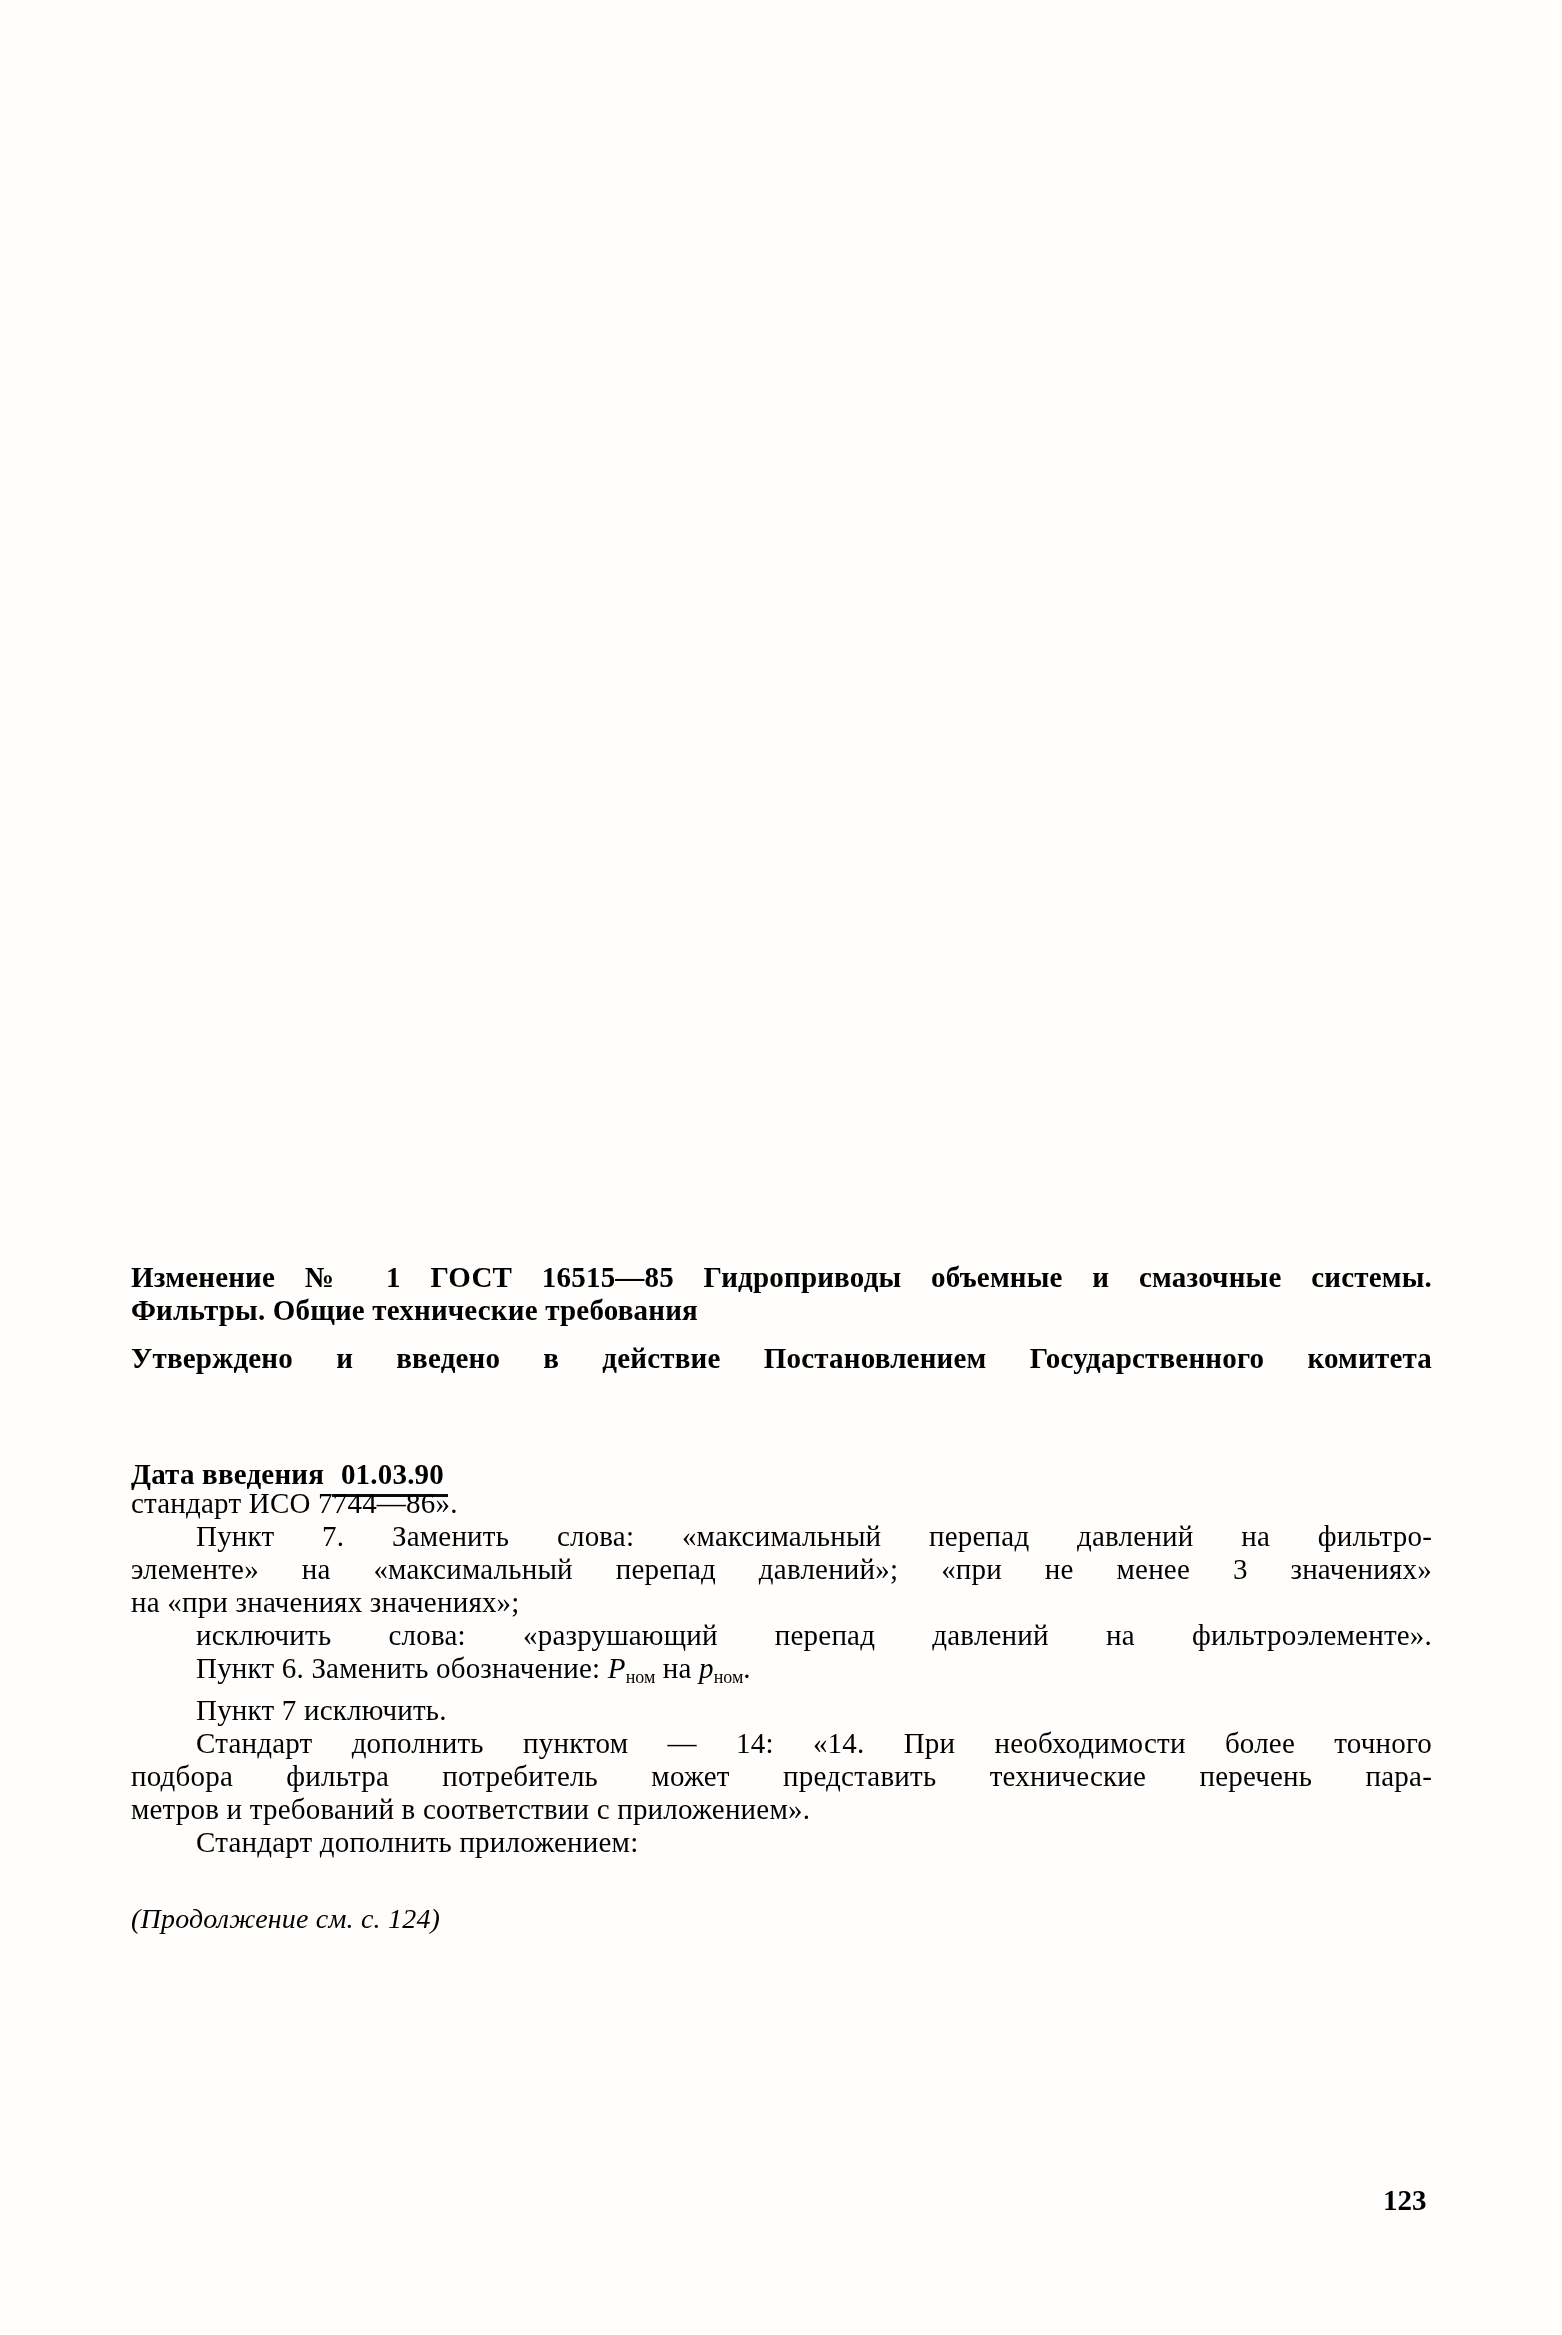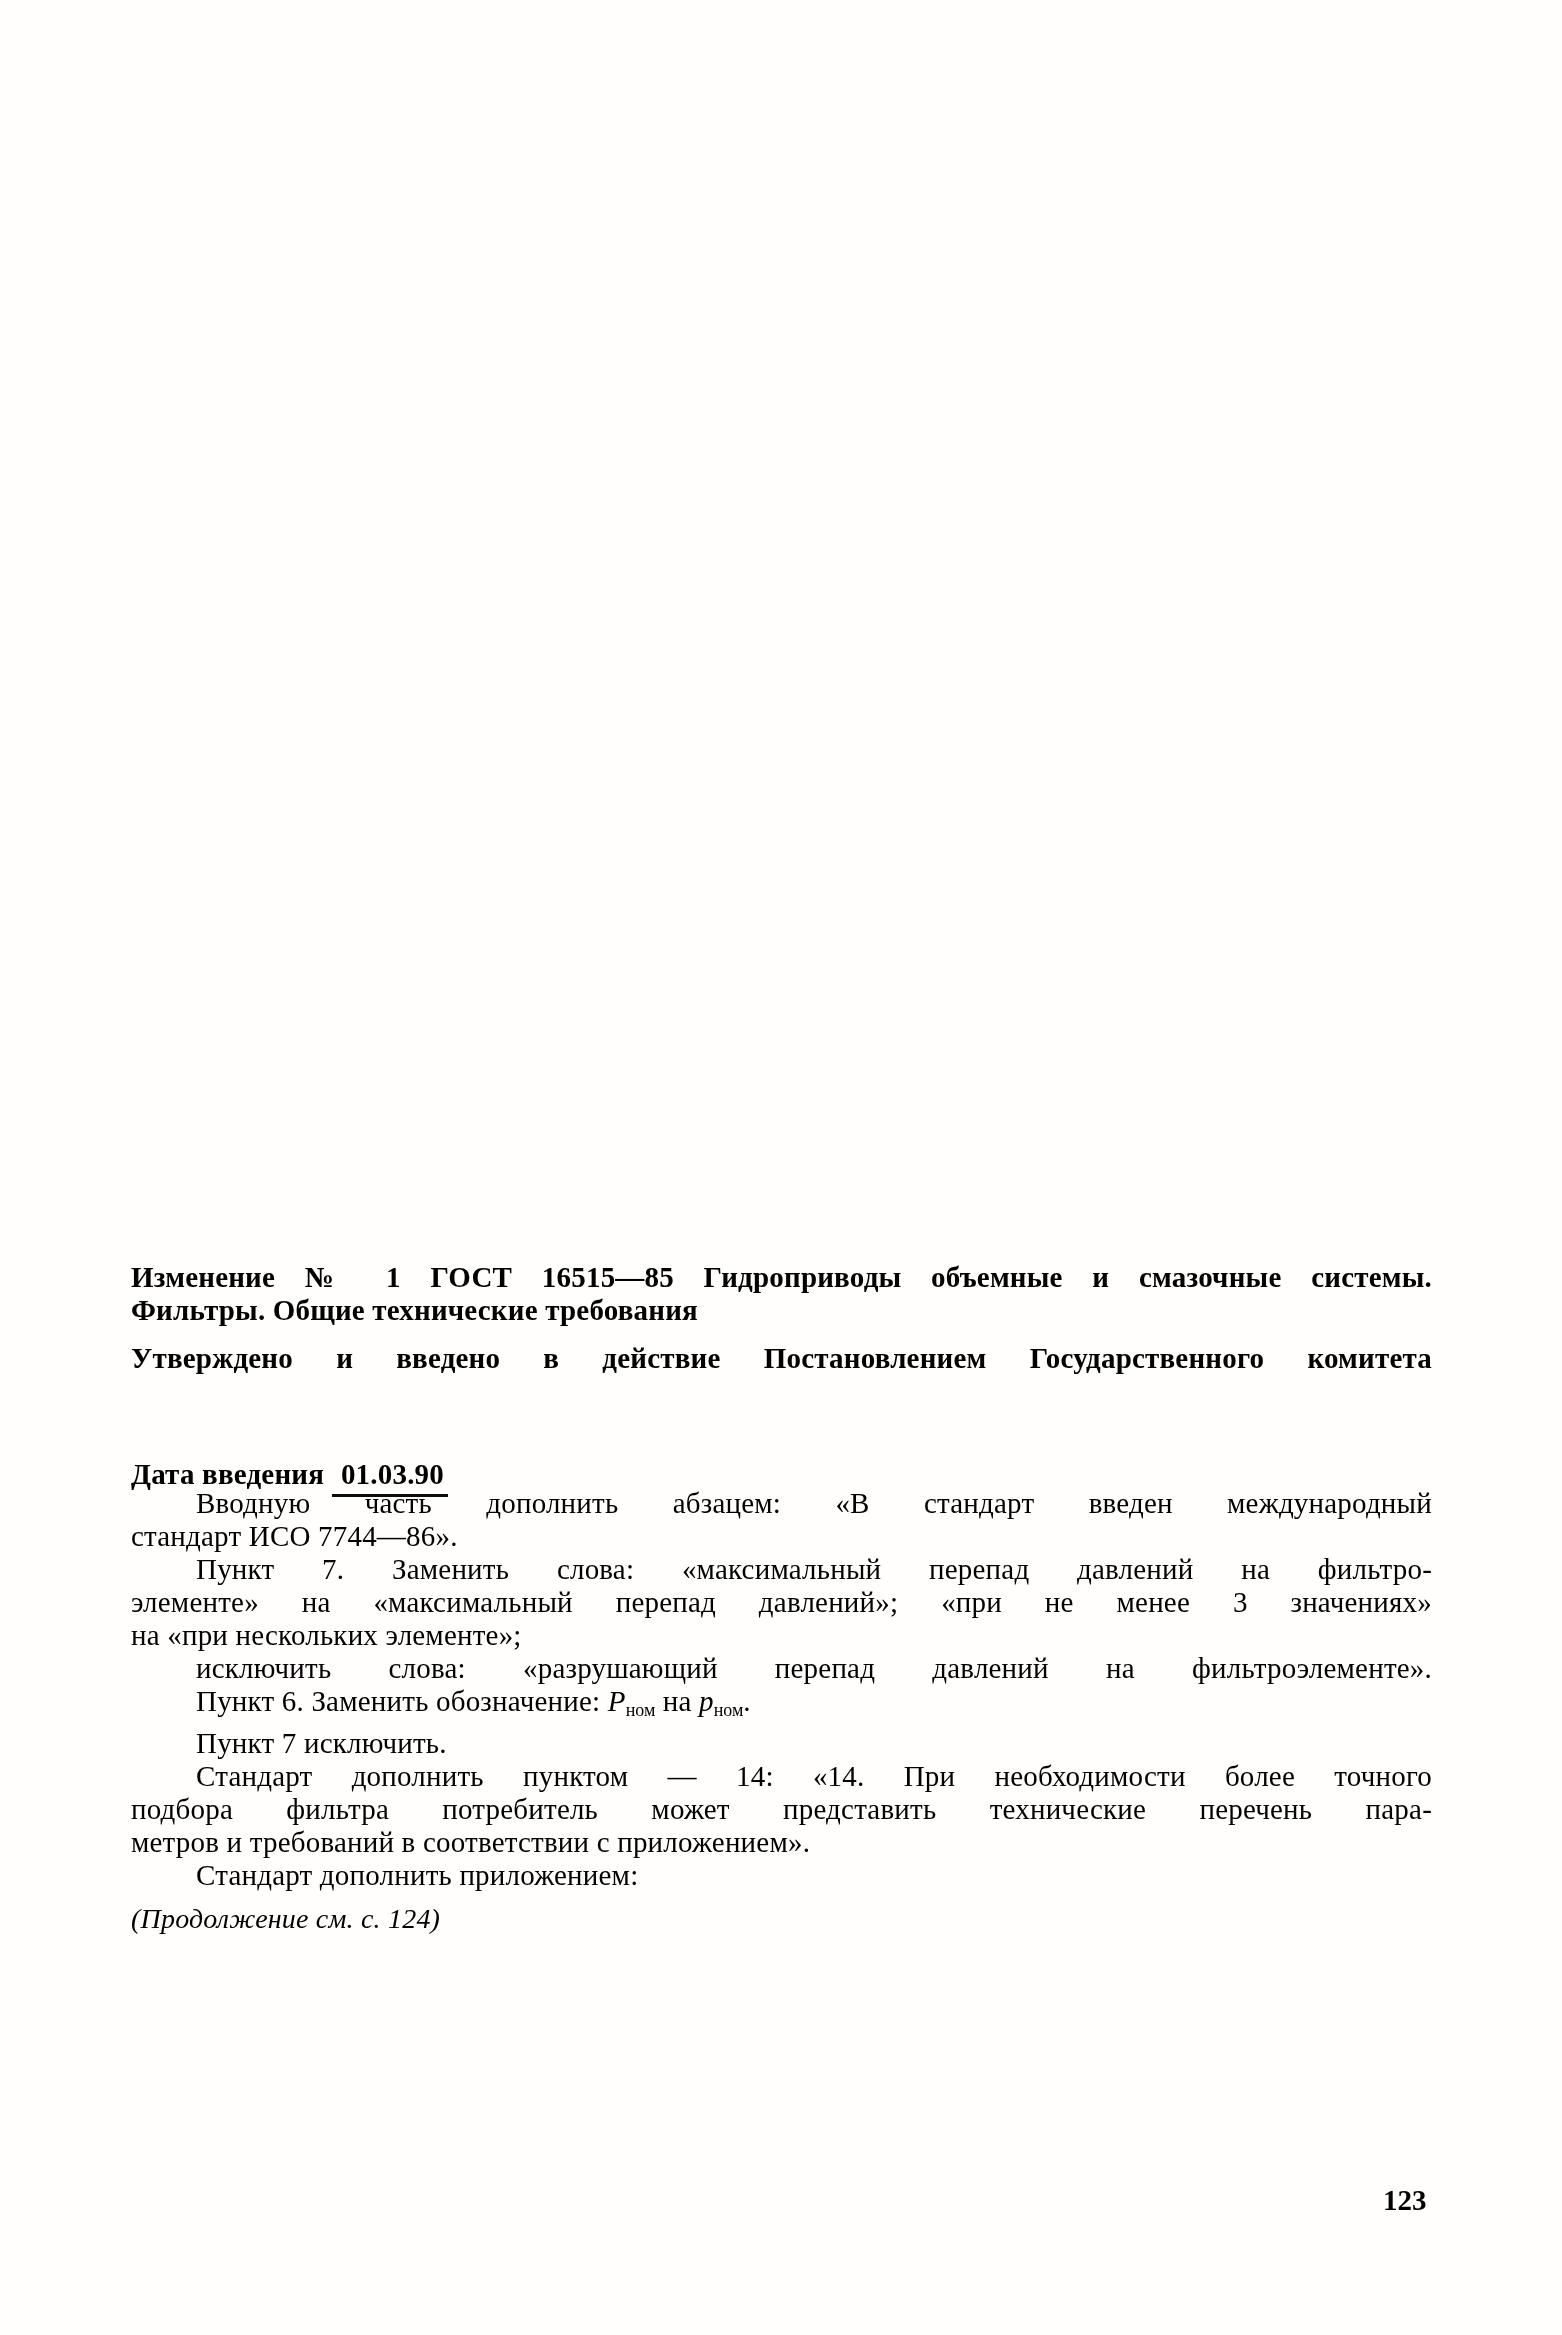--- a/index.html
+++ b/index.html
@@ -56,25 +56,24 @@
 
   <div class="block approval">
     <div class="jf">Утверждено и введено в действие Постановлением Государственного комитета</div>
   </div>
 
   <div class="block dateline">
     <span>Дата введения</span><span class="date-val">01.03.90</span>
   </div>
 
   <div class="block bodytext">
-    <div class="jf ind">Вводную часть дополнить абзацем: «В стандарт введен международный</div>
     <div>стандарт ИСО 7744—86».</div>
     <div class="jf ind">Пункт 7. Заменить слова: «максимальный перепад давлений на фильтро-</div>
     <div class="jf">элементе» на «максимальный перепад давлений»; «при не менее 3 значениях»</div>
-    <div>на «при нескольких элементе»;</div>
+    <div>на «при значениях значениях»;</div>
     <div class="jf ind">исключить слова: «разрушающий перепад давлений на фильтроэлементе».</div>
     <div class="ind"><span>Пункт 6. Заменить обозначение: </span><span class="var">Р</span><span class="sub">ном</span><span> на </span><span class="var">р</span><span class="sub">ном</span><span>.</span></div>
     <div class="ind">Пункт 7 исключить.</div>
     <div class="jf ind">Стандарт дополнить пунктом — 14: «14. При необходимости более точного</div>
     <div class="jf">подбора фильтра потребитель может представить технические перечень пара-</div>
     <div>метров и требований в соответствии с приложением».</div>
     <div class="ind">Стандарт дополнить приложением:</div>
   </div>
 
   <div class="block cont">(Продолжение см. с. 124)</div>

